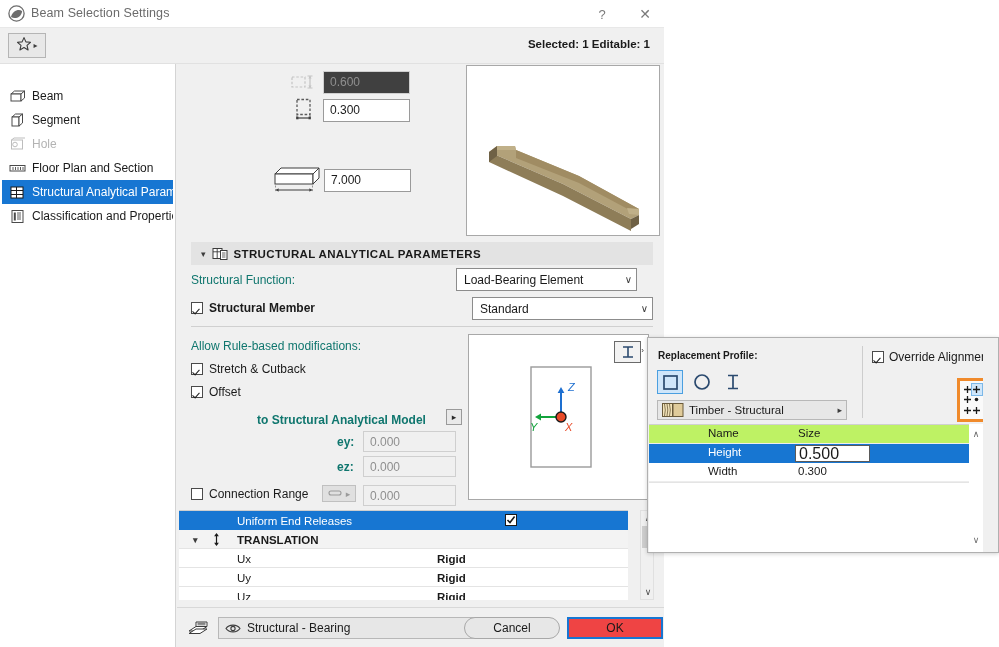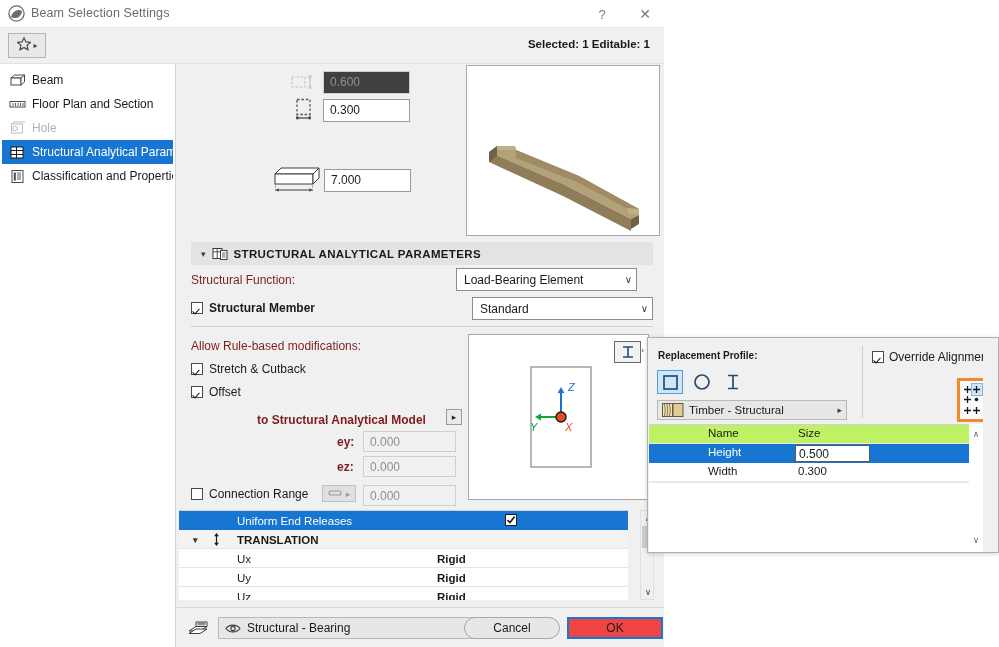--- a/index.html
+++ b/index.html
@@ -58,21 +58,21 @@
   #sel-status {
     position: absolute; right: 14px; top: 10px;
     font-size: 11.5px; font-weight: bold; color: #1a1a1a;
     white-space: nowrap;
   }
 
   
   #leftnav {
     position: absolute; left: 0; top: 64px; width: 176px; height: 583px;
     background: #ffffff; border-right: 1px solid #d4d4d4;
-    padding-top: 4px;
+    padding-top: 20px;
   }
   .nav-item {
     position: relative; height: 24px; margin: 0 2px;
     display: flex; align-items: center; padding-left: 6px;
     font-size: 12px; white-space: nowrap; overflow: hidden;
   }
   .nav-item .nav-ico {
     width: 18px; height: 16px; flex: 0 0 18px; margin-right: 6px;
     display: flex; align-items: center; justify-content: center;
   }
@@ -107,21 +107,21 @@
   #sect-header {
     position: absolute; left: 14px; top: 178px; width: 462px; height: 23px;
     background: #e3e3e3;
     display: flex; align-items: center; gap: 6px; padding-left: 10px;
   }
   #sect-header .sect-title {
     font-size: 11.5px; font-weight: bold; letter-spacing: .35px; color: #1a1a1a;
   }
 
   
-  .lbl { position: absolute; font-size: 12px; color: #7f1d1d; white-space: nowrap; }
+  .lbl { position: absolute; font-size: 12px; color: #0f766e; white-space: nowrap; }
   .lbl.bold { font-weight: bold; }
   .combo {
     position: absolute; height: 23px; background: #ffffff;
     border: 1px solid #8c8c8c; display: flex; align-items: center;
     padding: 0 4px 0 7px; font-size: 12px; justify-content: space-between;
   }
   .combo .caret { color: #3c3c3c; font-size: 10px; }
 
   .chk { position: absolute; display: flex; align-items: center; gap: 6px; font-size: 12px; }
   .cbox {
@@ -241,21 +241,21 @@
     background: #ffffff; border-top: 1px solid #d0d0d0;
   }
   .pt-row { position: relative; height: 19px; font-size: 11.5px; }
   .pt-row .c-name { position: absolute; left: 59px; top: 2px; }
   .pt-row .c-size { position: absolute; left: 149px; top: 2px; }
   .pt-row.head { background: #bef264; font-weight: normal; }
   .pt-row.sel { background: #1776d2; color: #ffffff; }
   #pt-editor {
     position: absolute; left: 146px; top: 1px; width: 75px; height: 17px;
     background: #ffffff; border: 1px solid #5a5a5a; color: #1a1a1a;
-    display: flex; align-items: center; padding-left: 3px; font-size: 12px;
+    display: flex; align-items: center; padding-left: 3px; font-size: 16px;
   }
   .pt-div { position: absolute; left: 0; right: 0; bottom: 0; height: 1px; background: #ededed; }
   #rp-scroll {
     position: absolute; right: 15px; top: 86px; width: 14px; height: 128px;
     background: #ffffff;
   }
   #rp-scroll .arr { position: absolute; left: 0; width: 14px; height: 14px;
     display: flex; align-items: center; justify-content: center; font-size: 9px; color: #6a6a6a; }
   #rp-vline { position: absolute; right: 0; top: 0; width: 15px; height: 100%; background: #f0f0f0; }
 </style>
@@ -296,40 +296,50 @@
         <span class="nav-ico">
           <svg width="17" height="14" viewBox="0 0 17 14">
             <path d="M2 5 L12 5 L15.5 2 L5.5 2 Z" fill="#fff" stroke="#4a4a4a" stroke-width="1"></path>
             <rect x="2" y="5" width="10" height="7" fill="#fff" stroke="#4a4a4a" stroke-width="1"></rect>
             <path d="M12 5 L15.5 2 L15.5 9 L12 12 Z" fill="#fff" stroke="#4a4a4a" stroke-width="1"></path>
           </svg>
         </span>
         <span class="nav-label">Beam</span>
       </div>
 
-
       <div class="nav-item">
         <span class="nav-ico">
-          <svg width="17" height="10" viewBox="0 0 17 10">
-            <rect x="1" y="2.5" width="15" height="5.5" fill="#fff" stroke="#4a4a4a" stroke-width="1"></rect>
-            <path d="M4 4 v3 M6.5 4 v3 M9 4 v3 M11.5 4 v3 M14 4 v3" stroke="#4a4a4a" stroke-width=".9"></path>
-          </svg>
-        </span>
-        <span class="nav-label">Floor Plan and Section</span>
+          <svg width="17" height="15" viewBox="0 0 17 15">
+            <path d="M3 4 L10 4 L13.5 1 L6.5 1 Z" fill="#fff" stroke="#4a4a4a" stroke-width="1"></path>
+            <rect x="3" y="4" width="7" height="9" fill="#fff" stroke="#4a4a4a" stroke-width="1"></rect>
+            <path d="M10 4 L13.5 1 L13.5 10 L10 13 Z" fill="#fff" stroke="#4a4a4a" stroke-width="1"></path>
+          </svg>
+        </span>
+        <span class="nav-label">Segment</span>
       </div>
 
       <div class="nav-item disabled">
         <span class="nav-ico">
           <svg width="17" height="14" viewBox="0 0 17 14">
             <rect x="2.5" y="3" width="11" height="9" fill="none" stroke="#bdbdbd" stroke-width="1"></rect>
             <circle cx="6" cy="7.5" r="2.3" fill="none" stroke="#bdbdbd" stroke-width="1"></circle>
             <path d="M2.5 3 L5 1 L16 1" fill="none" stroke="#bdbdbd" stroke-width="1"></path>
           </svg>
         </span>
         <span class="nav-label">Hole</span>
+      </div>
+
+      <div class="nav-item">
+        <span class="nav-ico">
+          <svg width="17" height="10" viewBox="0 0 17 10">
+            <rect x="1" y="2.5" width="15" height="5.5" fill="#fff" stroke="#4a4a4a" stroke-width="1"></rect>
+            <path d="M4 4 v3 M6.5 4 v3 M9 4 v3 M11.5 4 v3 M14 4 v3" stroke="#4a4a4a" stroke-width=".9"></path>
+          </svg>
+        </span>
+        <span class="nav-label">Floor Plan and Section</span>
       </div>
 
       <div class="nav-item selected">
         <span class="nav-ico">
           <svg width="17" height="15" viewBox="0 0 17 15">
             <rect x="2" y="2" width="12" height="11" fill="#fff" stroke="#1a1a1a" stroke-width="1"></rect>
             <path d="M2 5.5 h12 M2 9.5 h12" stroke="#1a1a1a" stroke-width="1"></path>
             <path d="M7.5 2 v11" stroke="#1a1a1a" stroke-width="1"></path>
           </svg>
         </span>

